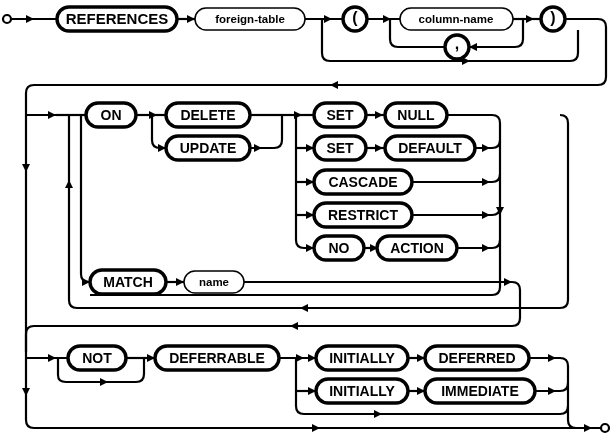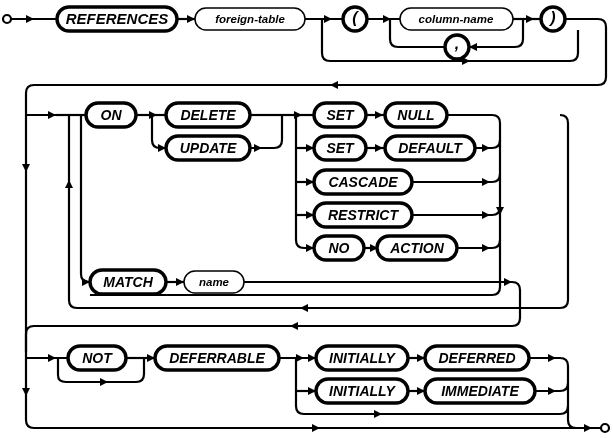--- a/index.html
+++ b/index.html
@@ -6,21 +6,20 @@
     margin: 0;
     padding: 0;
     background: #ffffff;
   }
   #diagram-root {
     position: relative;
     width: 613px;
     height: 438px;
     background: #ffffff;
     font-family: "Liberation Sans", sans-serif;
-    font-style: italic;
   }
   svg#railroad {
     display: block;
     width: 613px;
     height: 438px;
   }
   .rail {
     fill: none;
     stroke: #000000;
     stroke-width: 2.2;

